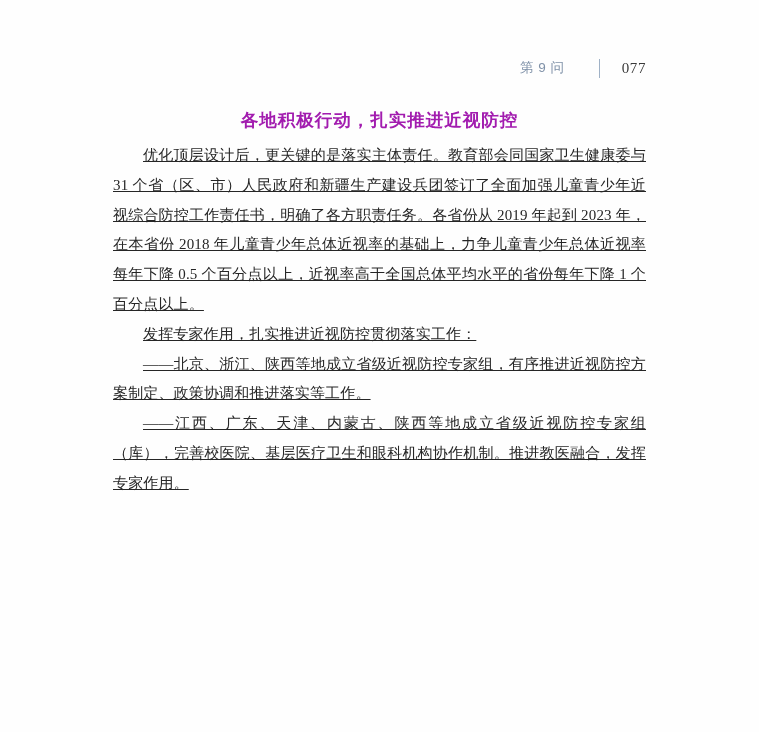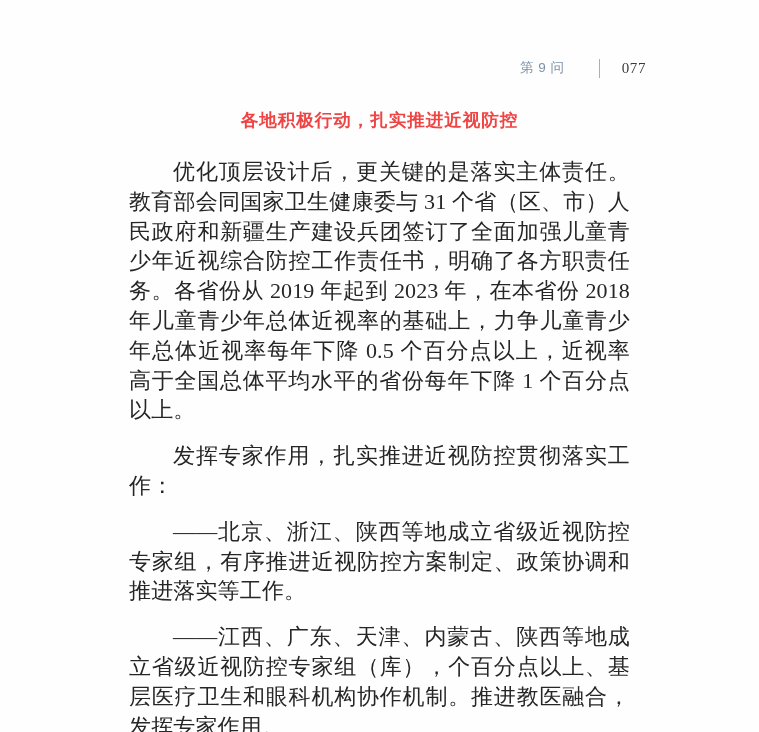--- a/index.html
+++ b/index.html
@@ -65,39 +65,40 @@
   
   .section-title {
     position: absolute;
     top: 108px;
     left: 113px;
     width: 533px;
     text-align: center;
     font-size: 17.5px;
     font-weight: bold;
     letter-spacing: 1px;
-    color: #ef4444;
+    color: #a21caf;
     font-family: "Liberation Sans", "DejaVu Sans", sans-serif;
   }
 
   
   .body-block {
     position: absolute;
     top: 141px;
     left: 113px;
     width: 533px;
   }
   .para {
-    font-size: 22px;
+    font-size: 15px;
     line-height: 29.8px;
     text-align: justify;
     text-justify: inter-ideograph;
     letter-spacing: 0.15px;
     color: #262626;
-    margin: 16px;
+    margin: 0;
+    text-decoration: underline;
   }
   .para.indent {
     text-indent: 2em;
   }
   .para.hang {
     text-indent: 2em;
   }
 </style>
 </head>
 <body>
@@ -109,16 +110,16 @@
     <span class="head-rule"></span>
     <span class="head-folio">077</span>
   </div>
 
   <div class="section-title">各地积极行动，扎实推进近视防控</div>
 
   <div class="body-block">
     <p class="para indent">优化顶层设计后，更关键的是落实主体责任。教育部会同国家卫生健康委与 31 个省（区、市）人民政府和新疆生产建设兵团签订了全面加强儿童青少年近视综合防控工作责任书，明确了各方职责任务。各省份从 2019 年起到 2023 年，在本省份 2018 年儿童青少年总体近视率的基础上，力争儿童青少年总体近视率每年下降 0.5 个百分点以上，近视率高于全国总体平均水平的省份每年下降 1 个百分点以上。</p>
     <p class="para indent">发挥专家作用，扎实推进近视防控贯彻落实工作：</p>
     <p class="para hang">——北京、浙江、陕西等地成立省级近视防控专家组，有序推进近视防控方案制定、政策协调和推进落实等工作。</p>
-    <p class="para hang">——江西、广东、天津、内蒙古、陕西等地成立省级近视防控专家组（库），个百分点以上、基层医疗卫生和眼科机构协作机制。推进教医融合，发挥专家作用。</p>
+    <p class="para hang">——江西、广东、天津、内蒙古、陕西等地成立省级近视防控专家组（库），完善校医院、基层医疗卫生和眼科机构协作机制。推进教医融合，发挥专家作用。</p>
   </div>
 
 </div>
 
 </body></html>

